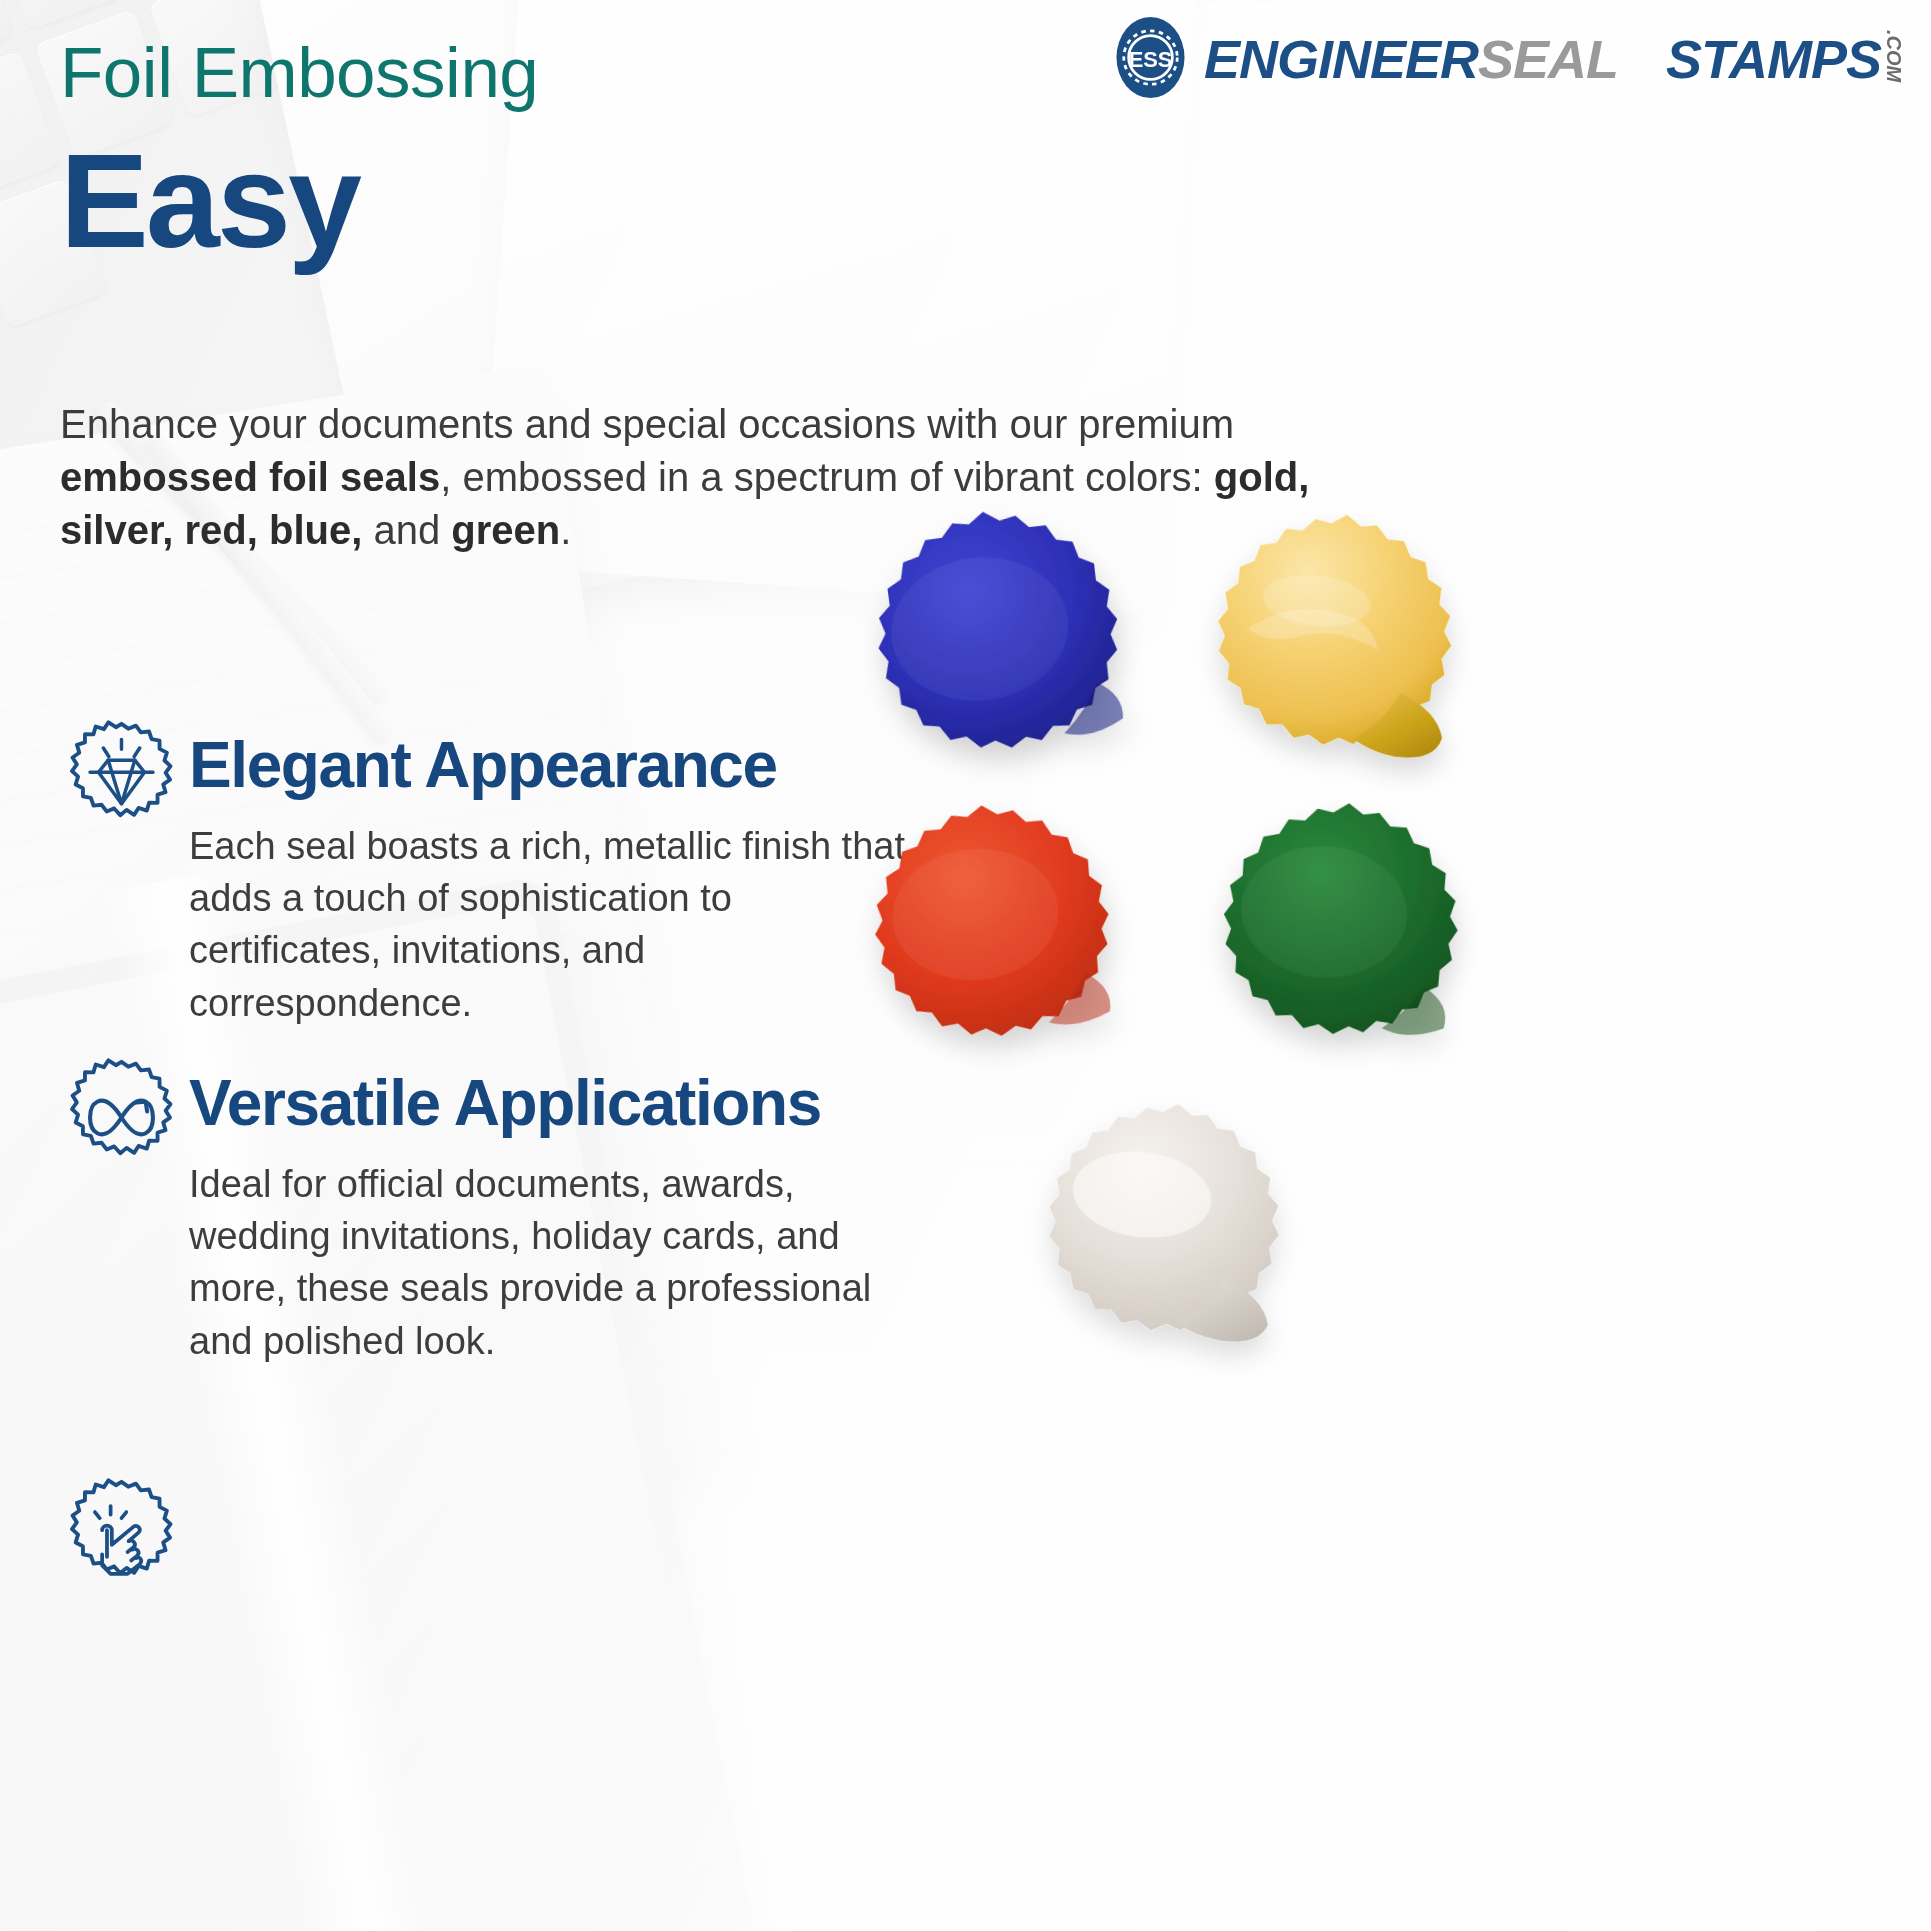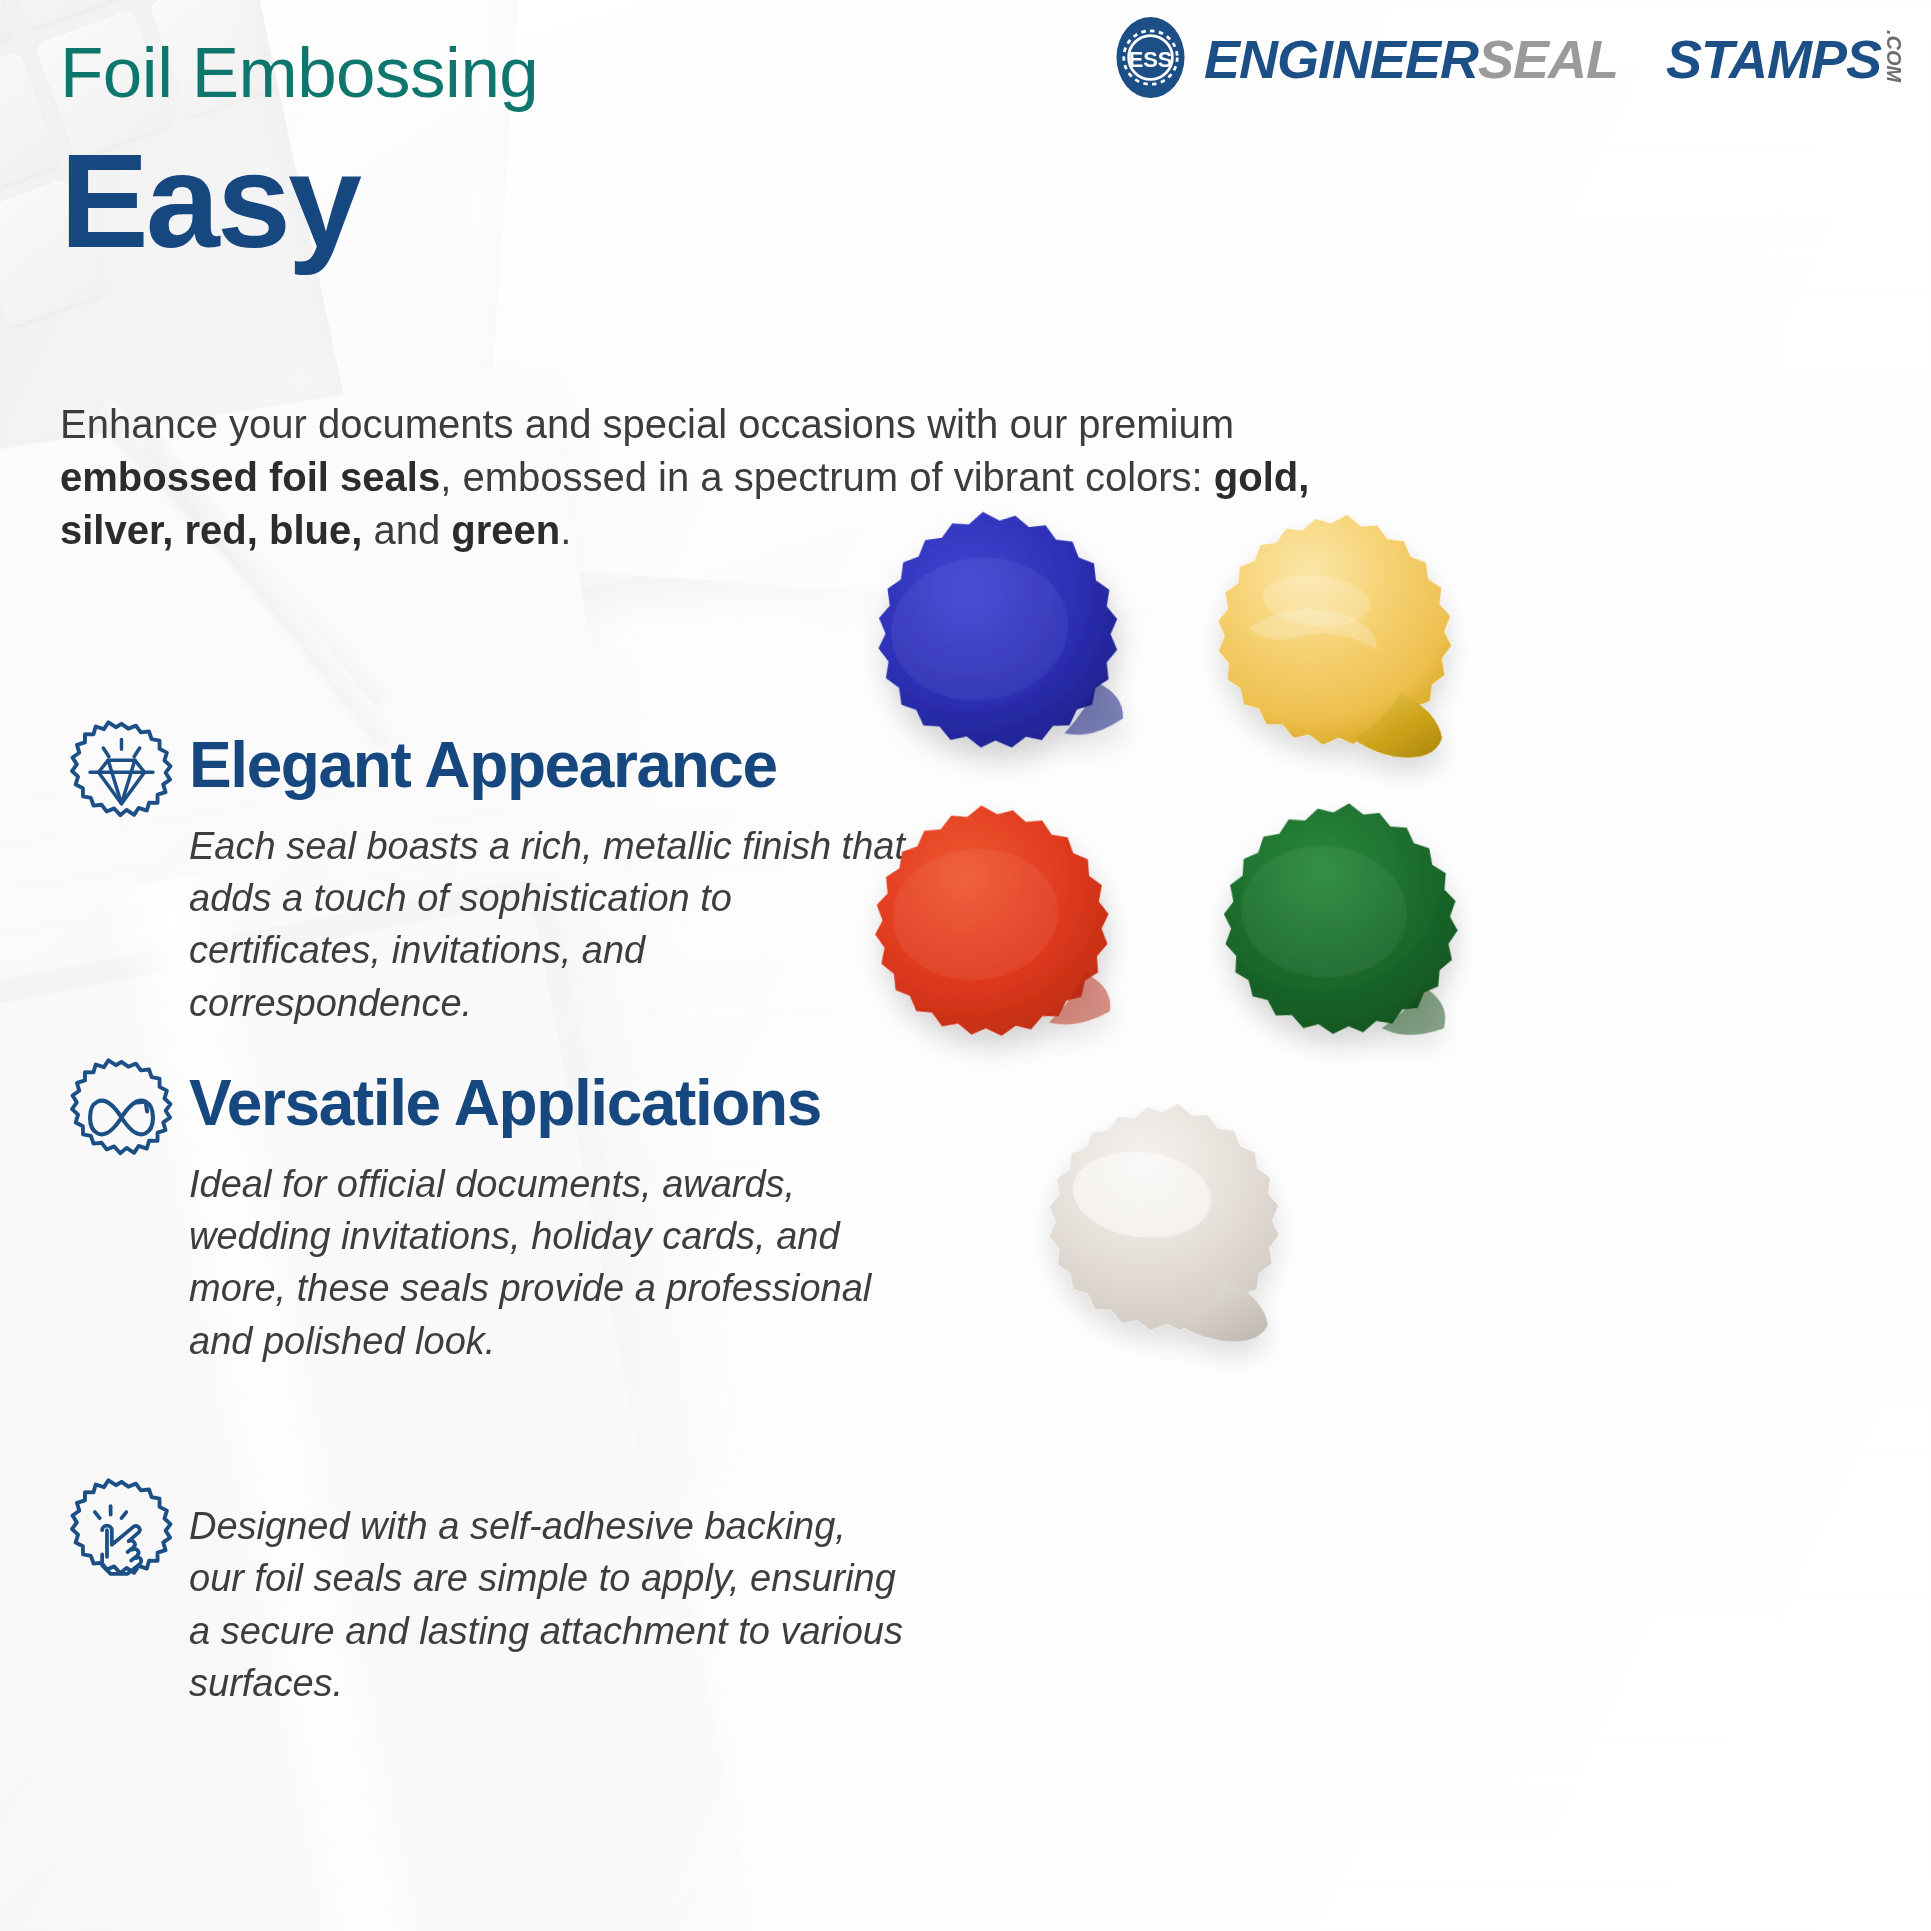--- a/index.html
+++ b/index.html
@@ -118,21 +118,21 @@
 
   
   .feature{position:absolute;left:61px;width:850px;}
   .f1{top:719px;}
   .f2{top:1057px;}
   .f3{top:1477px;}
   .f-icon{position:absolute;left:0;top:0;width:121px;height:121px;}
   .f-title{margin-left:128px;font-size:64px;font-weight:bold;color:#17477f;
      letter-spacing:-1.4px;line-height:1;padding-top:13.5px;}
   .f-body{margin-left:128px;margin-top:23px;font-size:38px;line-height:1.38;
-     color:#3d3d3d;font-weight:300;width:719px;font-style:italic;}
+     color:#3d3d3d;font-weight:300;width:719px;}
 
   
   .seal{position:absolute;}
   .seal svg{display:block;overflow:visible;}
   .s-blue{left:835px;top:507px;width:333px;height:309px;}
   .s-gold{left:1168px;top:512px;width:333px;height:299px;}
   .s-red {left:830px;top:801px;width:333px;height:304px;}
   .s-green{left:1173px;top:801px;width:333px;height:304px;}
   .s-silver{left:999px;top:1101px;width:328px;height:299px;}
 </style>
@@ -274,21 +274,20 @@
         <path d="M50 4 l5.6 4.0 6.3 -2.5 4.1 5.5 6.7 -0.7 2.2 6.4 6.5 1.2 0.1 6.8 6.0 3.1 -2.0 6.5 5.0 4.6 -4.0 5.5 3.6 5.7 -5.6 3.9 1.9 6.5 -6.6 2.0 0.0 6.8 -7.0 -0.1 -1.9 6.5 -6.8 -2.2 -3.7 5.7 -6.2 -4.1 -5.2 4.4 -5.0 -5.6 -6.3 2.5 -4.1 -5.5 -6.7 0.7 -2.2 -6.4 -6.5 -1.2 -0.1 -6.8 -6.0 -3.1 2.0 -6.5 -5.0 -4.6 4.0 -5.5 -3.6 -5.7 5.6 -3.9 -1.9 -6.5 6.6 -2.0 0.0 -6.8 7.0 0.1 1.9 -6.5 6.8 2.2 3.7 -5.7 6.2 4.1 Z" fill="none" stroke="#1d4f87" stroke-width="3.2" stroke-linejoin="round"></path>
         <g fill="none" stroke="#1d4f87" stroke-width="3.1" stroke-linecap="round" stroke-linejoin="round">
           <path d="M41 31 v-7 M32 34 l-4 -5 M50 34 l4 -5"></path>
           <path d="M38 44 v22"></path>
           <path d="M34 44 c0 -5 8 -5 8 0 v12 l18 -15 c3 -2 7 2 4 5 l-8 7"></path>
           <path d="M56 53 c3 -2 7 2 4 5 l-5 4"></path>
           <path d="M59 60 c3 -2 7 2 4 5 l-5 4"></path>
           <path d="M62 67 c3 -2 6 2 3 5 l-10 8 h-14 l-7 -7 v-9"></path>
         </g>
       </svg>
-      <div class="f-body">Designed with a self-adhesive backing, our foil seals are simple to apply, ensuring a secure and lasting attachment to various surfaces.</div>
     </div>
 
     <div class="seal s-blue">
       <svg viewBox="0 0 345 320">
         <defs>
           <radialGradient id="gBlue" cx="40%" cy="32%" r="78%">
             <stop offset="0%" stop-color="#4145D4"></stop>
               <stop offset="58%" stop-color="#2C2FB4"></stop>
             <stop offset="100%" stop-color="#1C1F85"></stop>
           </radialGradient>

